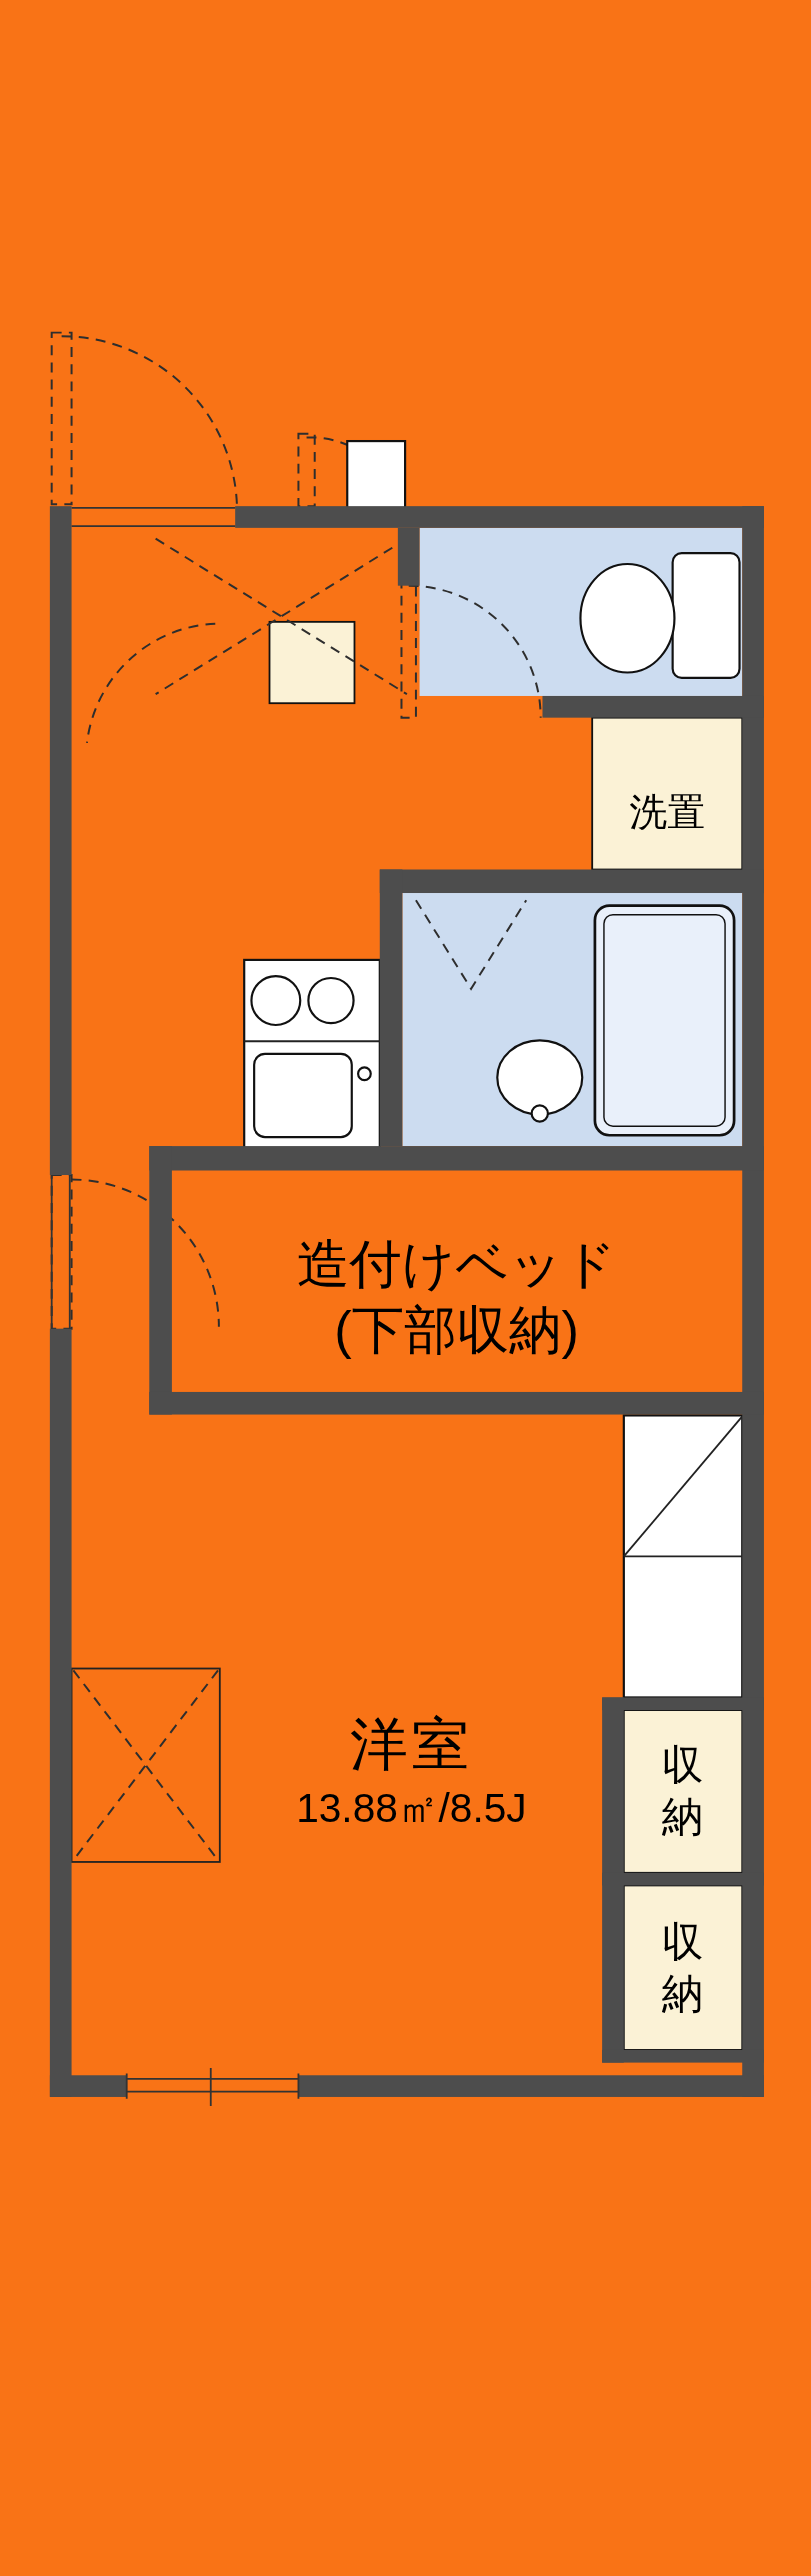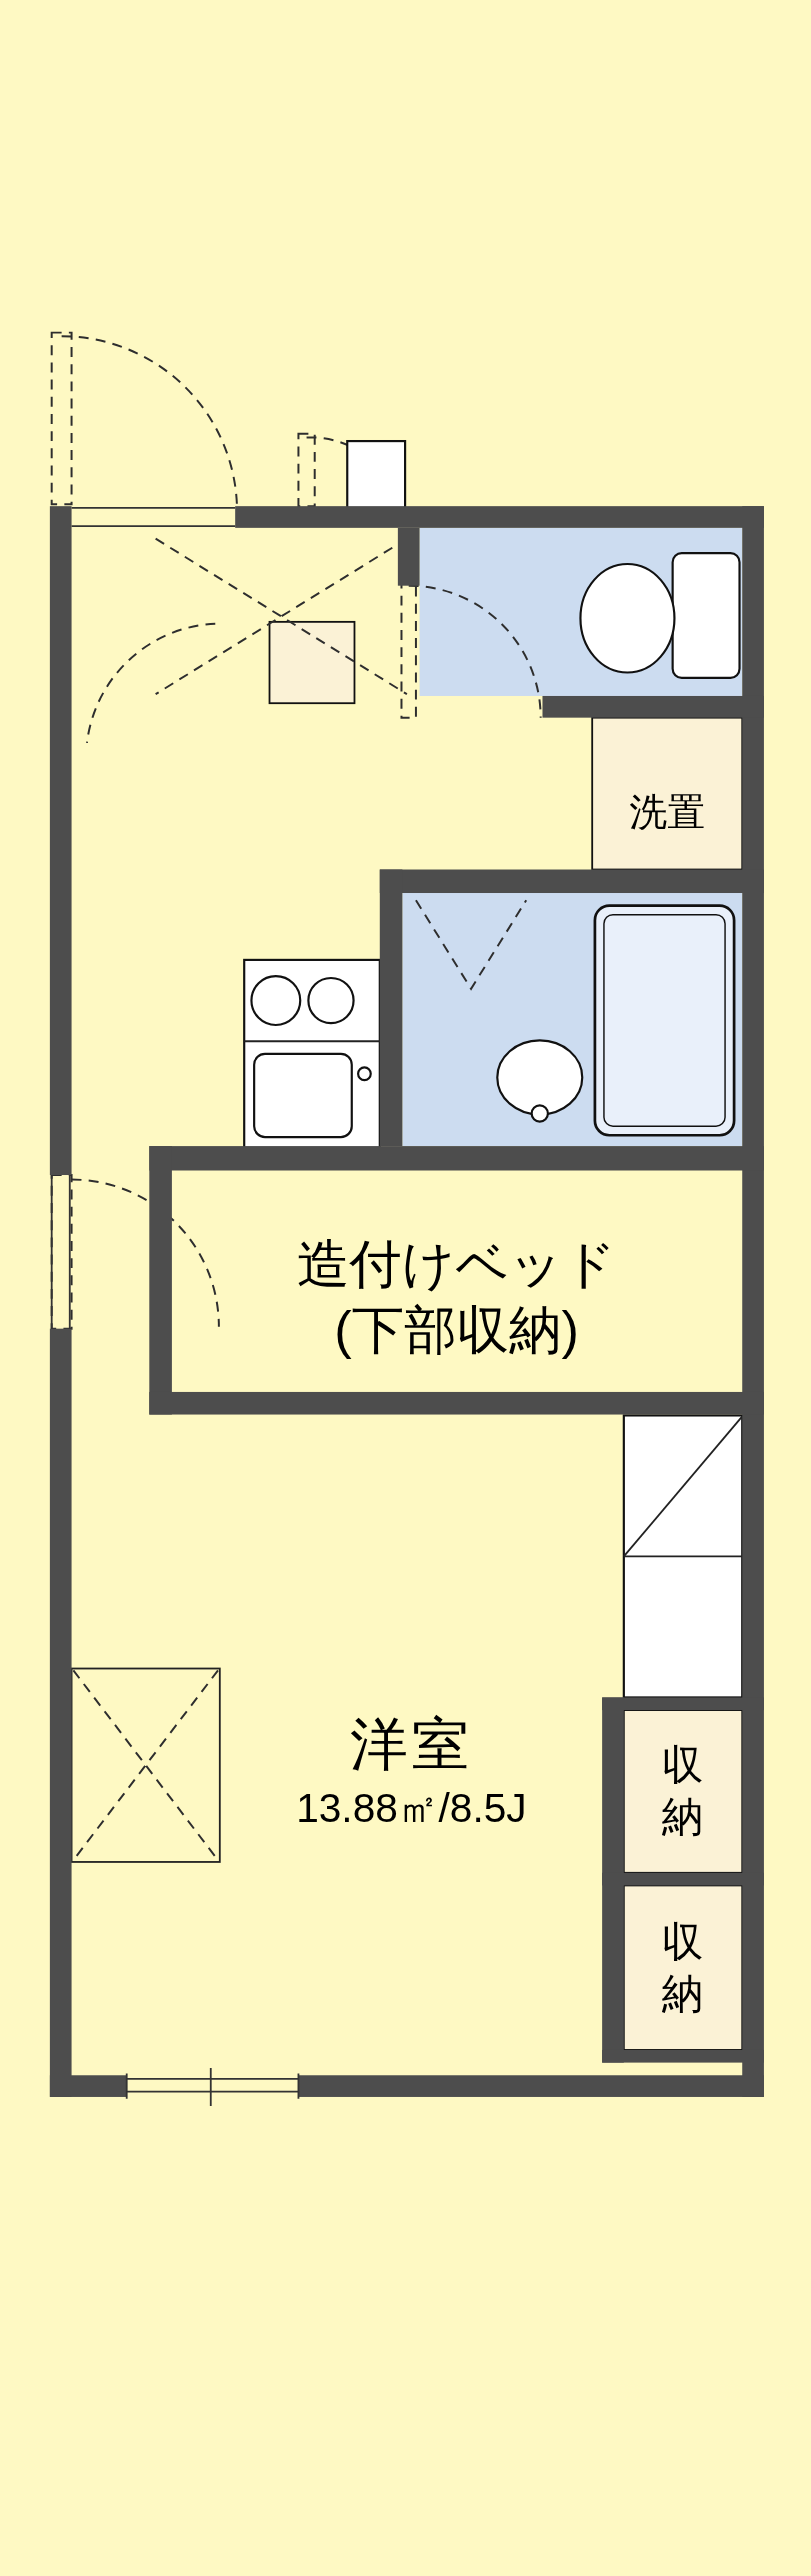--- a/index.html
+++ b/index.html
@@ -1,16 +1,16 @@
 <!DOCTYPE html>
 <html style="font-size:14.5px"><head>
 <meta charset="utf-8">
 <style>
   html,body{margin:0;padding:0;background:#ffffff;}
-  .stage{position:relative;width:812px;height:2576px;background:#fef9c3;overflow:hidden;}
+  .stage{position:relative;width:812px;height:2576px;background:#f97316;overflow:hidden;}
   svg{display:block;}
   .walls{fill:#4d4d4d;}
   .thin{stroke:#222;stroke-width:2;fill:none;}
   .dash{stroke:#2e2e2e;stroke-width:2.2;fill:none;stroke-dasharray:11 8;}
   .fix{stroke:#111;stroke-width:2.4;fill:#ffffff;}
   .fixnf{stroke:#111;stroke-width:1.6;fill:none;}
   .jp{font-family:"Liberation Sans", sans-serif;fill:#000;}
   .open{stroke:#333;stroke-width:2;fill:none;}
 </style>
 </head>

